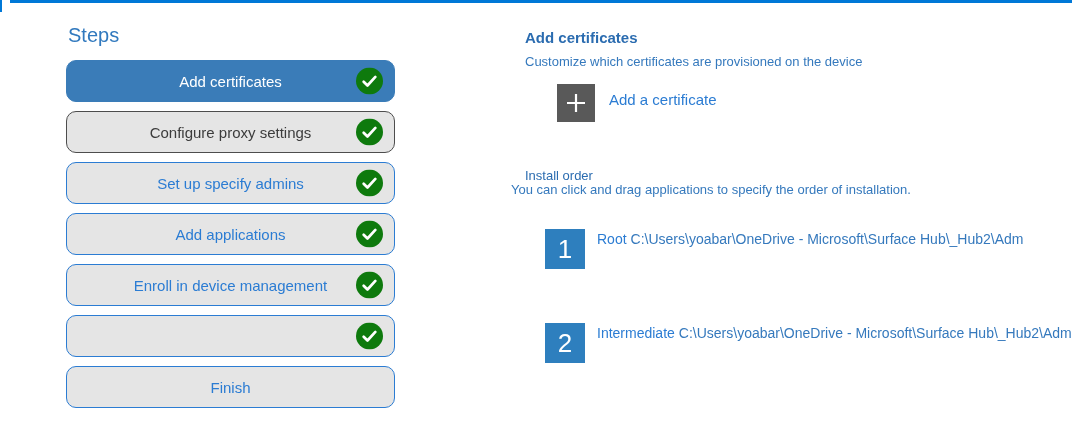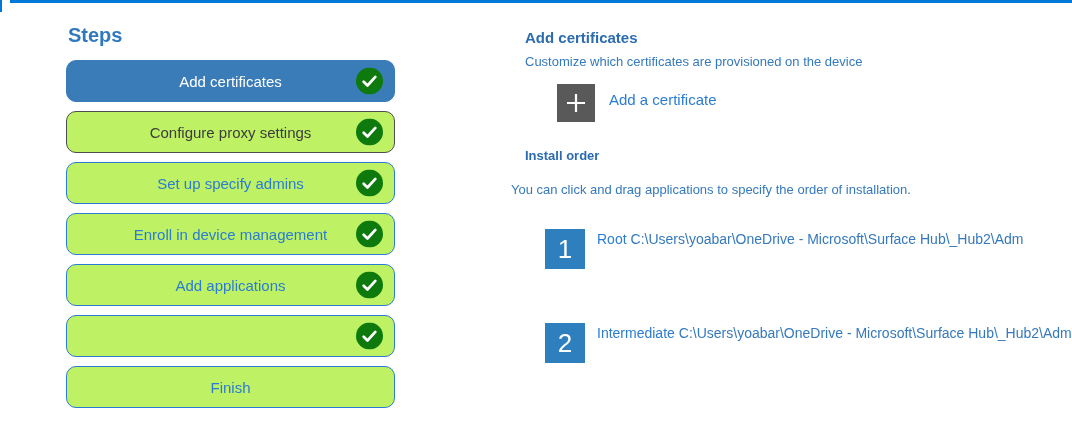--- a/index.html
+++ b/index.html
@@ -7,30 +7,30 @@
   body {
     width: 1072px; height: 443px;
     position: relative; overflow: hidden;
     font-family: "Liberation Sans", sans-serif;
   }
   .topbar { position: absolute; top: 0; left: 10px; right: 0; height: 3px; background: var(--accent-blue, #0078D7); }
   .topbar-sliver { position: absolute; top: 0; left: 0; width: 2px; height: 12px; background: var(--accent-blue, #0078D7); }
 
   .sidebar-title {
     position: absolute; left: 68px; top: 24px;
-    font-size: 20px; font-weight: bold; color: var(--title-blue, #3179BE);
+    font-size: 20px; font-weight: normal; color: var(--title-blue, #3179BE);
   }
   .steps {
     position: absolute; left: 66px; top: 60px; width: 329px;
     display: flex; flex-direction: column; gap: 9px;
   }
   .step {
     position: relative; height: 42px; width: 100%;
     border-radius: 10px; border: 1px solid var(--step-blue, #2B7CD3);
-    background: #bef264; color: var(--step-blue, #2B7CD3);
+    background: #e5e5e5; color: var(--step-blue, #2B7CD3);
     font-size: 15px; font-family: inherit;
     display: flex; align-items: center; justify-content: center;
     cursor: pointer;
   }
   .step.selected {
     background: var(--selected-fill, #3A7CB8);
     border-color: var(--selected-fill, #3A7CB8);
     color: #fff;
   }
   .step.hover {
@@ -56,22 +56,22 @@
     display: flex; align-items: flex-start; gap: 14px; cursor: pointer; padding-left: 32px;
   }
   .plus-tile {
     width: 38px; height: 38px; background: var(--tile-gray, #595959);
     display: flex; align-items: center; justify-content: center;
   }
   .plus-tile svg { display: block; }
   .add-label { font-size: 15px; color: var(--step-blue, #2B7CD3); margin-top: 7px; }
 
   .io-title {
-    position: absolute; left: 525px; top: 148px;
-    font-size: 13px; font-weight: bold; color: var(--heading-blue, #2B6CB0);
+    position: absolute; left: 525px; top: 168px;
+    font-size: 13px; font-weight: normal; color: var(--heading-blue, #2B6CB0);
   }
   .io-hint {
     position: absolute; left: 511px; top: 182px;
     font-size: 13px; color: var(--body-blue, #3579BD);
   }
   .order-item {
     position: absolute; left: 545px;
     display: flex; gap: 12px; cursor: grab;
   }
   .order-item .num {
@@ -113,30 +113,30 @@
   <button class="step">
     <span>Set up specify admins</span>
     <span class="check">
       <svg viewBox="0 0 24 24">
           <circle cx="12" cy="12" r="12" fill="#0E7A0D"></circle>
           <path d="M6.8 12.6l3.4 3.4 7-7.6" stroke="#fff" stroke-width="2.4" fill="none" stroke-linecap="round" stroke-linejoin="round"></path>
         </svg>
     </span>
   </button>
   <button class="step">
-    <span>Enroll in device management</span>
+    <span>Add applications</span>
     <span class="check">
       <svg viewBox="0 0 24 24">
           <circle cx="12" cy="12" r="12" fill="#0E7A0D"></circle>
           <path d="M6.8 12.6l3.4 3.4 7-7.6" stroke="#fff" stroke-width="2.4" fill="none" stroke-linecap="round" stroke-linejoin="round"></path>
         </svg>
     </span>
   </button>
   <button class="step">
-    <span>Add applications</span>
+    <span>Enroll in device management</span>
     <span class="check">
       <svg viewBox="0 0 24 24">
           <circle cx="12" cy="12" r="12" fill="#0E7A0D"></circle>
           <path d="M6.8 12.6l3.4 3.4 7-7.6" stroke="#fff" stroke-width="2.4" fill="none" stroke-linecap="round" stroke-linejoin="round"></path>
         </svg>
     </span>
   </button>
   <button class="step">
     <span class="check">
       <svg viewBox="0 0 24 24">

